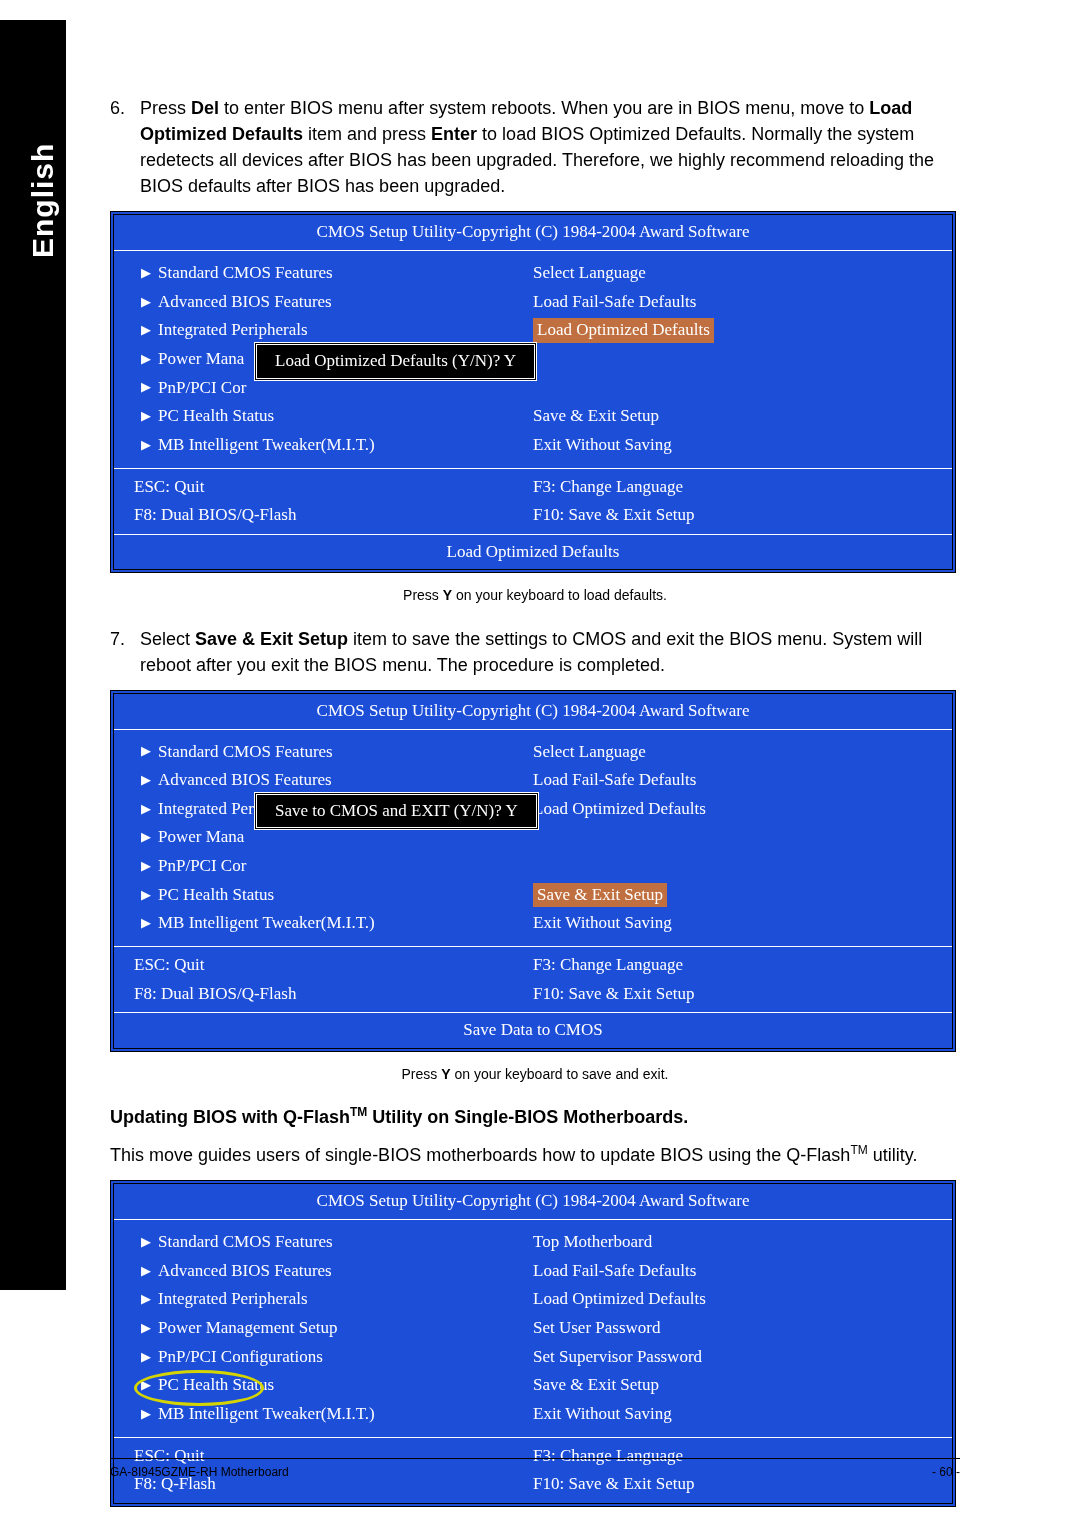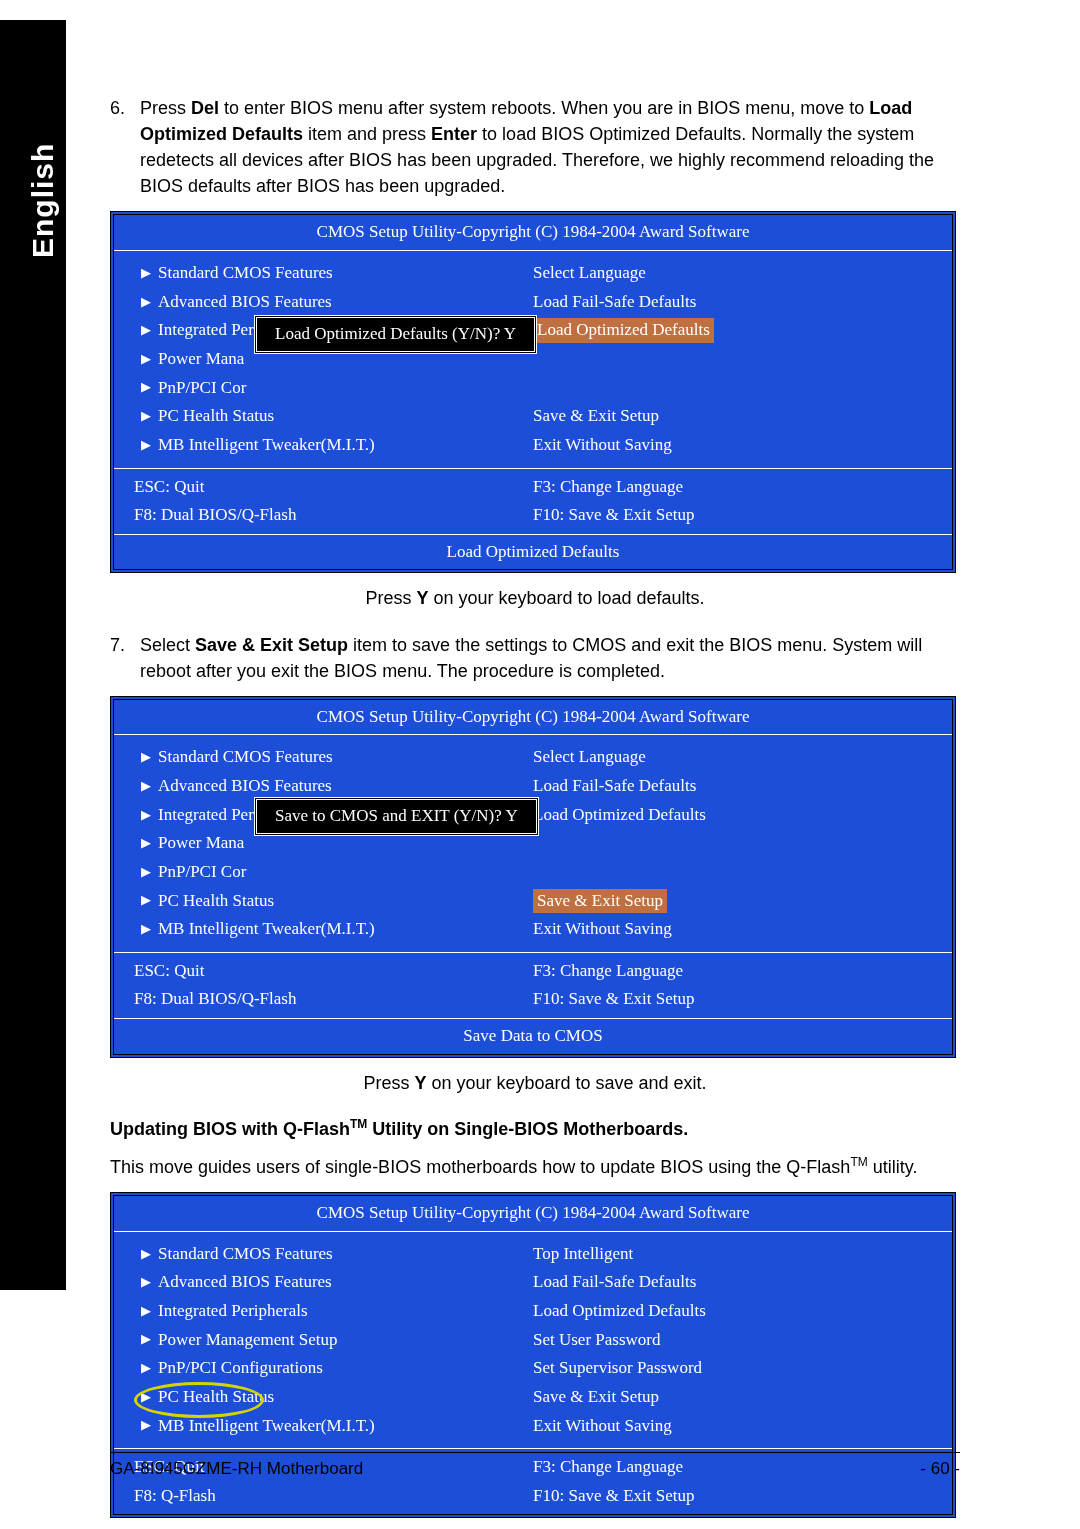--- a/index.html
+++ b/index.html
@@ -118,21 +118,21 @@
   }
   .bios-help > div { width: 50%; padding: 2px 0; }
   .bios-footer {
     text-align: center;
     border-top: 1px solid #fff;
     padding: 5px 0;
   }
   .caption {
     text-align: center;
     margin: 7px 0 20px 0;
-    font-size: 18px;
+    font-size: 14px;
   }
   .part-head {
     font-weight: bold;
     margin-top: 10px;
     margin-bottom: 6px;
   }
   .part-sub {
     font-weight: bold;
     margin-bottom: 12px;
   }
@@ -144,21 +144,21 @@
     background: transparent;
     pointer-events: none;
   }
   .page-footer {
     position: absolute;
     left: 110px;
     bottom: 50px;
     width: 850px;
     border-top: 1px solid #000;
     padding-top: 6px;
-    font-size: 17px;
+    font-size: 12px;
     display: flex;
   }
   .page-footer .fl { width: 50%; }
   .page-footer .fc { width: 50%; text-align: right; }
 </style>
 </head>
 <body>
 
 <div class="page">
   <div class="black-bar"></div>
@@ -218,21 +218,21 @@
             </div>
           <div class="bios-row">&nbsp;</div>
           <div class="bios-row">&nbsp;</div>
           <div class="bios-row">
               <span>Save &amp; Exit Setup</span>
             </div>
           <div class="bios-row">
               <span>Exit Without Saving</span>
             </div>
         </div>
-        <div class="bios-popup" style="left:140px; top:64px;">Load Optimized Defaults (Y/N)? Y</div>
+        <div class="bios-popup" style="left:140px; top:91px;">Load Optimized Defaults (Y/N)? Y</div>
       </div>
       <div class="bios-help">
         <div>ESC: Quit</div>
         <div>F3: Change Language</div>
         <div>F8: Dual BIOS/Q-Flash</div>
         <div>F10: Save &amp; Exit Setup</div>
       </div>
       <div class="bios-footer">Load Optimized Defaults</div>
     </div>
 
@@ -349,21 +349,21 @@
               <span class="arrow">▶</span>
               <span>PC Health Status</span>
             </div>
           <div class="bios-row">
               <span class="arrow">▶</span>
               <span>MB Intelligent Tweaker(M.I.T.)</span>
             </div>
         </div>
         <div class="bios-col">
           <div class="bios-row">
-              <span>Top Intelligent</span>
+              <span>Top Motherboard</span>
             </div>
           <div class="bios-row">
               <span>Load Fail-Safe Defaults</span>
             </div>
           <div class="bios-row">
               <span>Load Optimized Defaults</span>
             </div>
           <div class="bios-row">
               <span>Set User Password</span>
             </div>

